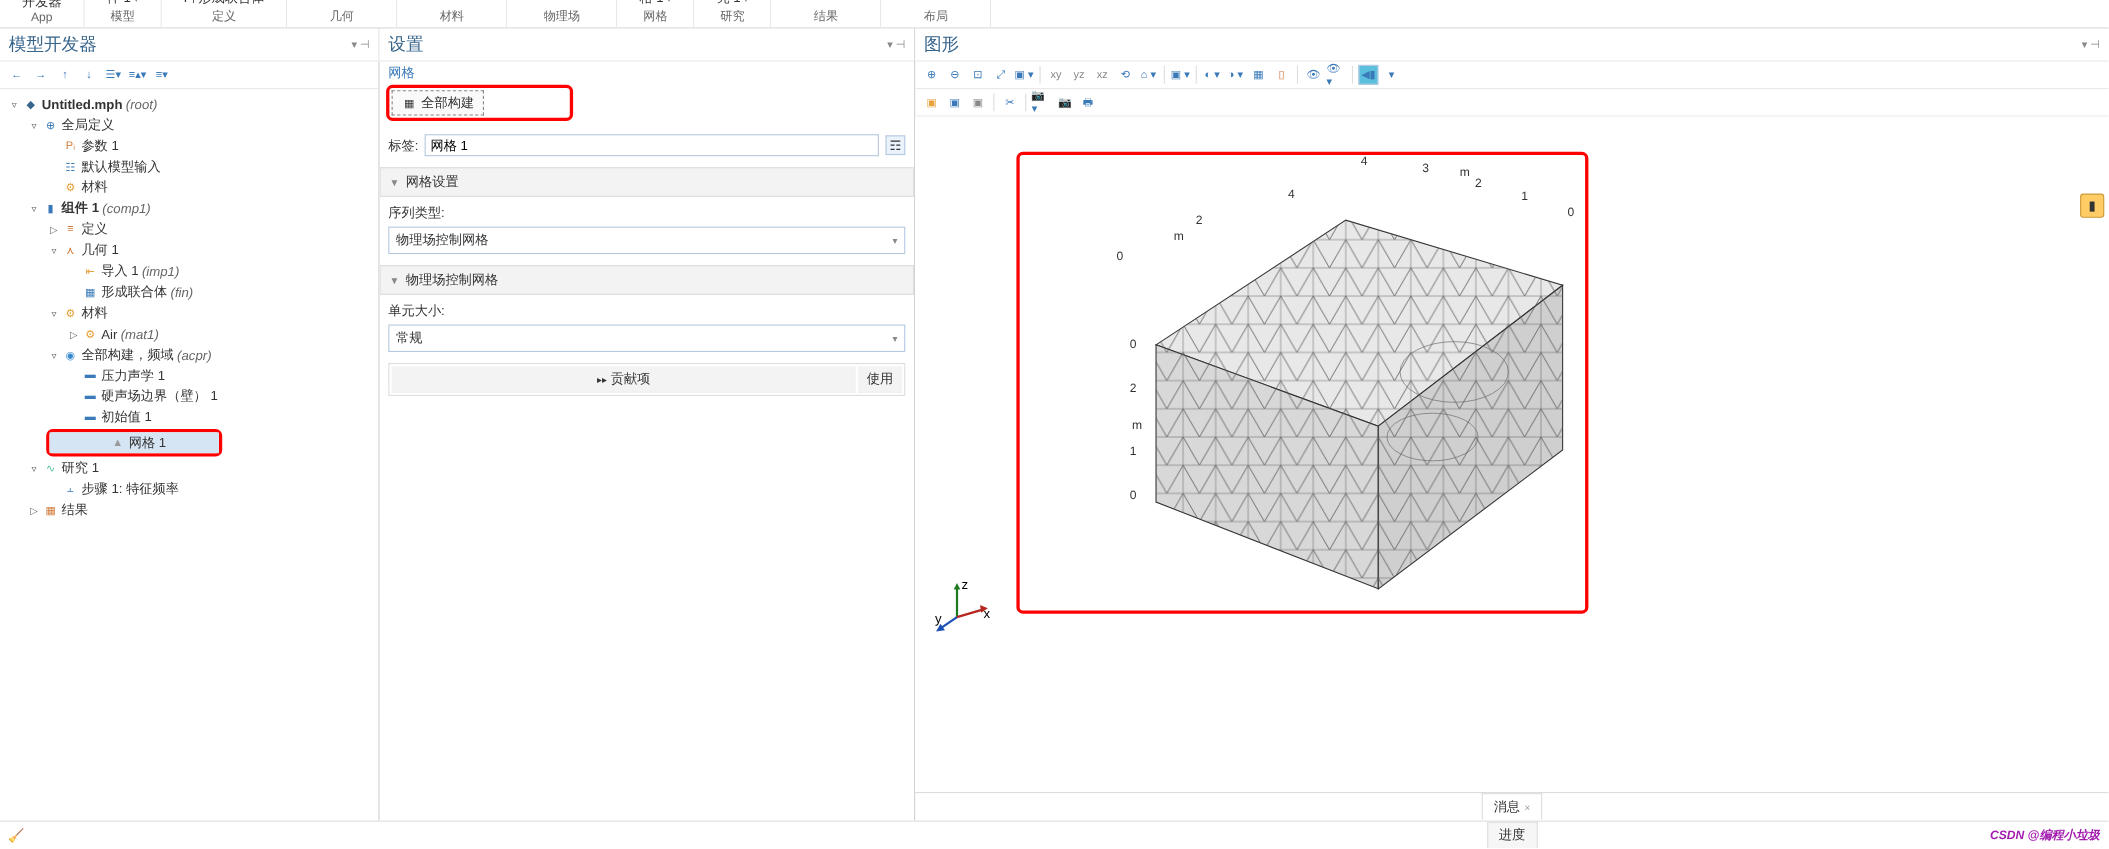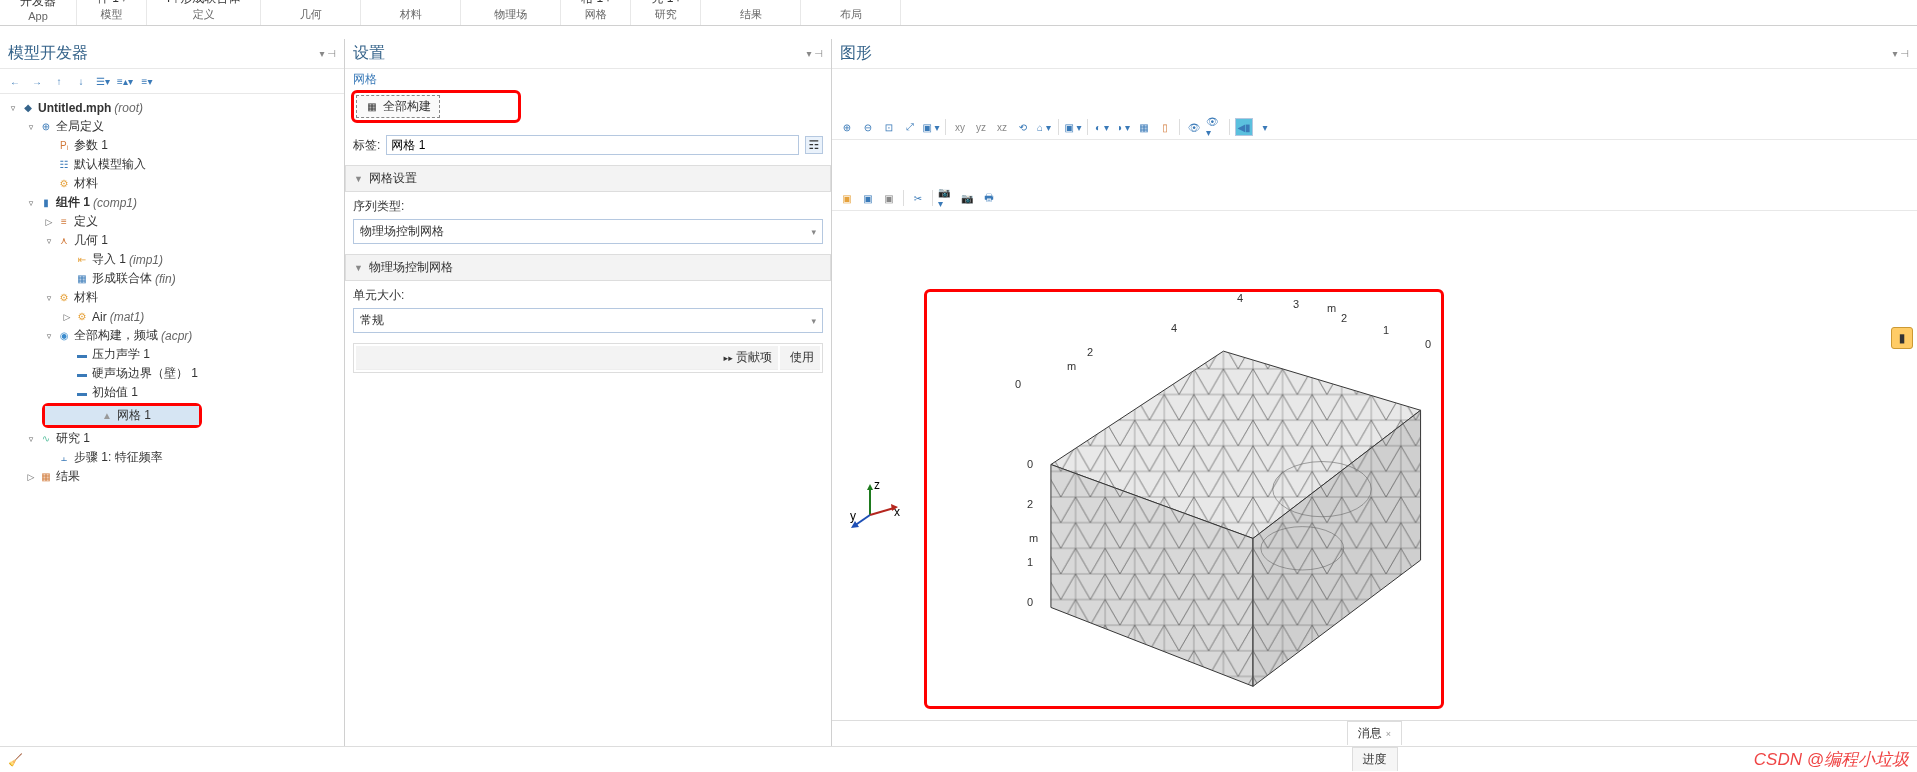--- a/index.html
+++ b/index.html
@@ -2,21 +2,21 @@
 <html><head>
 <meta charset="utf-8">
 <style>
 * { box-sizing: border-box; font-family: "Microsoft YaHei", sans-serif; font-size: 12px; }
 body { margin: 0; background: #fff; color: #333; width: 1917px; height: 772px; overflow: hidden; display: flex; flex-direction: column; }
 .ribbon { display: flex; border-bottom: 1px solid #d0d0d0; height: 26px; }
 .ribbon-group { display: flex; flex-direction: column; align-items: center; padding: 0 20px; border-right: 1px solid #e8e8e8; justify-content: flex-end; }
 .ribbon-group .top { font-size: 12px; color: #333; }
 .ribbon-group .label { font-size: 11px; color: #666; padding-bottom: 3px; }
 .ribbon-group .dd::after { content: " ▾"; color: #888; font-size: 9px; }
-.main { flex: 1; display: flex; margin-top: 13px; }
+.main { flex: 1; display: flex; }
 .panel { display: flex; flex-direction: column; border-right: 1px solid #d0d0d0; }
 .panel-header { display: flex; align-items: center; justify-content: space-between; padding: 4px 8px; background: #fff; border-bottom: 1px solid #e8e8e8; }
 .panel-title { font-size: 16px; color: #36648B; font-weight: normal; }
 .panel-ctrl { color: #888; font-size: 10px; }
 .toolbar { display: flex; gap: 4px; padding: 3px 6px; border-bottom: 1px solid #e8e8e8; align-items: center; flex-wrap: wrap; }
 .tb-btn { width: 18px; height: 18px; display: inline-flex; align-items: center; justify-content: center; color: #3a7ab8; font-size: 10px; }
 .tree { flex: 1; padding: 4px 2px; overflow: auto; }
 .tree-row { display: flex; align-items: center; height: 19px; gap: 3px; padding-left: 4px; white-space: nowrap; }
 .tree-row.selected { background: #d6e5f3; }
 .expander { width: 10px; color: #666; font-size: 9px; display: inline-block; text-align: center; }
@@ -30,37 +30,37 @@
 .build-row { padding: 2px 8px; }
 .build-btn { display: inline-flex; align-items: center; gap: 4px; padding: 2px 8px; border: 1px dashed #888; background: #fafafa; }
 .field-row { display: flex; align-items: center; gap: 6px; padding: 6px 8px; }
 .field-row input { flex: 1; border: 1px solid #b5c8e0; padding: 2px 4px; height: 20px; }
 .section-hdr { background: #f3f3f3; border: 1px solid #ddd; padding: 4px 8px; margin: 4px 0 0 0; display: flex; align-items: center; gap: 6px; }
 .section-hdr .tri { color: #888; font-size: 9px; }
 .section-body { padding: 6px 8px; }
 .select { width: 100%; border: 1px solid #b5c8e0; padding: 3px 6px; background: #fff; display: flex; justify-content: space-between; align-items: center; }
 .select .caret { color: #888; font-size: 9px; }
 .contrib-tbl { width: 100%; border: 1px solid #ddd; }
-.contrib-tbl th, .contrib-tbl td { text-align: right; padding: 3px 6px; border-bottom: 1px solid #eee; font-weight: normal; }
+.contrib-tbl th, .contrib-tbl td { text-align: center; padding: 3px 6px; border-bottom: 1px solid #eee; font-weight: normal; }
 .contrib-tbl th { background: #f3f3f3; }
 .contrib-tbl td.chk { text-align: center; width: 40px; }
 .contrib-tbl td.chk .box { display: inline-block; width: 13px; height: 13px; border: 1px solid #7a7; color: #2a2; text-align: center; line-height: 11px; font-size: 10px; }
-.graphics { flex: 1; display: flex; flex-direction: column; gap: 46px; }
+.graphics { flex: 1; display: flex; flex-direction: column; }
 .graphics-toolbar { display: flex; gap: 3px; padding: 3px 6px; border-bottom: 1px solid #e8e8e8; flex-wrap: wrap; align-items: center; }
 .graphics-toolbar .sep { width: 1px; height: 16px; background: #ddd; margin: 0 2px; }
 .canvas-area { flex: 1; position: relative; background: #fff; }
 .mesh-box { position: absolute; left: 92px; top: 32px; width: 520px; height: 420px; }
 .axis-label { position: absolute; font-size: 11px; color: #333; }
 .axes-3d { position: absolute; left: 18px; bottom: 144px; width: 50px; height: 50px; }
 .tabs-bottom { display: flex; border-top: 1px solid #ddd; height: 26px; align-items: center; padding: 0 6px; gap: 2px; flex-direction: column; }
 .tab-b { padding: 3px 10px; border: 1px solid #ddd; border-bottom: none; background: #f6f6f6; position: relative; }
 .tab-b.active { background: #fff; }
 .tab-b .x { font-size: 9px; color: #999; margin-left: 4px; }
 .status-bar { height: 26px; border-top: 1px solid #ddd; display: flex; align-items: center; justify-content: space-between; padding: 0 8px; font-size: 11px; color: #888; }
-.watermark { color: #ef4444; font-size: 17px; font-style: italic; }
+.watermark { color: #a21caf; font-size: 11px; font-style: italic; font-weight: bold; }
 .sqbtn { width: 18px; height: 18px; display: inline-flex; align-items: center; justify-content: center; border: 1px solid transparent; }
 .sqbtn.boxed { border-color: #b5c8e0; background: #eaf2fb; }
 .pipe { position: absolute; right: 4px; top: 70px; width: 22px; height: 22px; background: #ffcc66; border: 1px solid #cc9933; border-radius: 3px; display: flex; align-items: center; justify-content: center; }
 </style>
 </head>
 <body>
 
 <div class="ribbon">
   <div class="ribbon-group">
       <span class="top">开发器</span>

